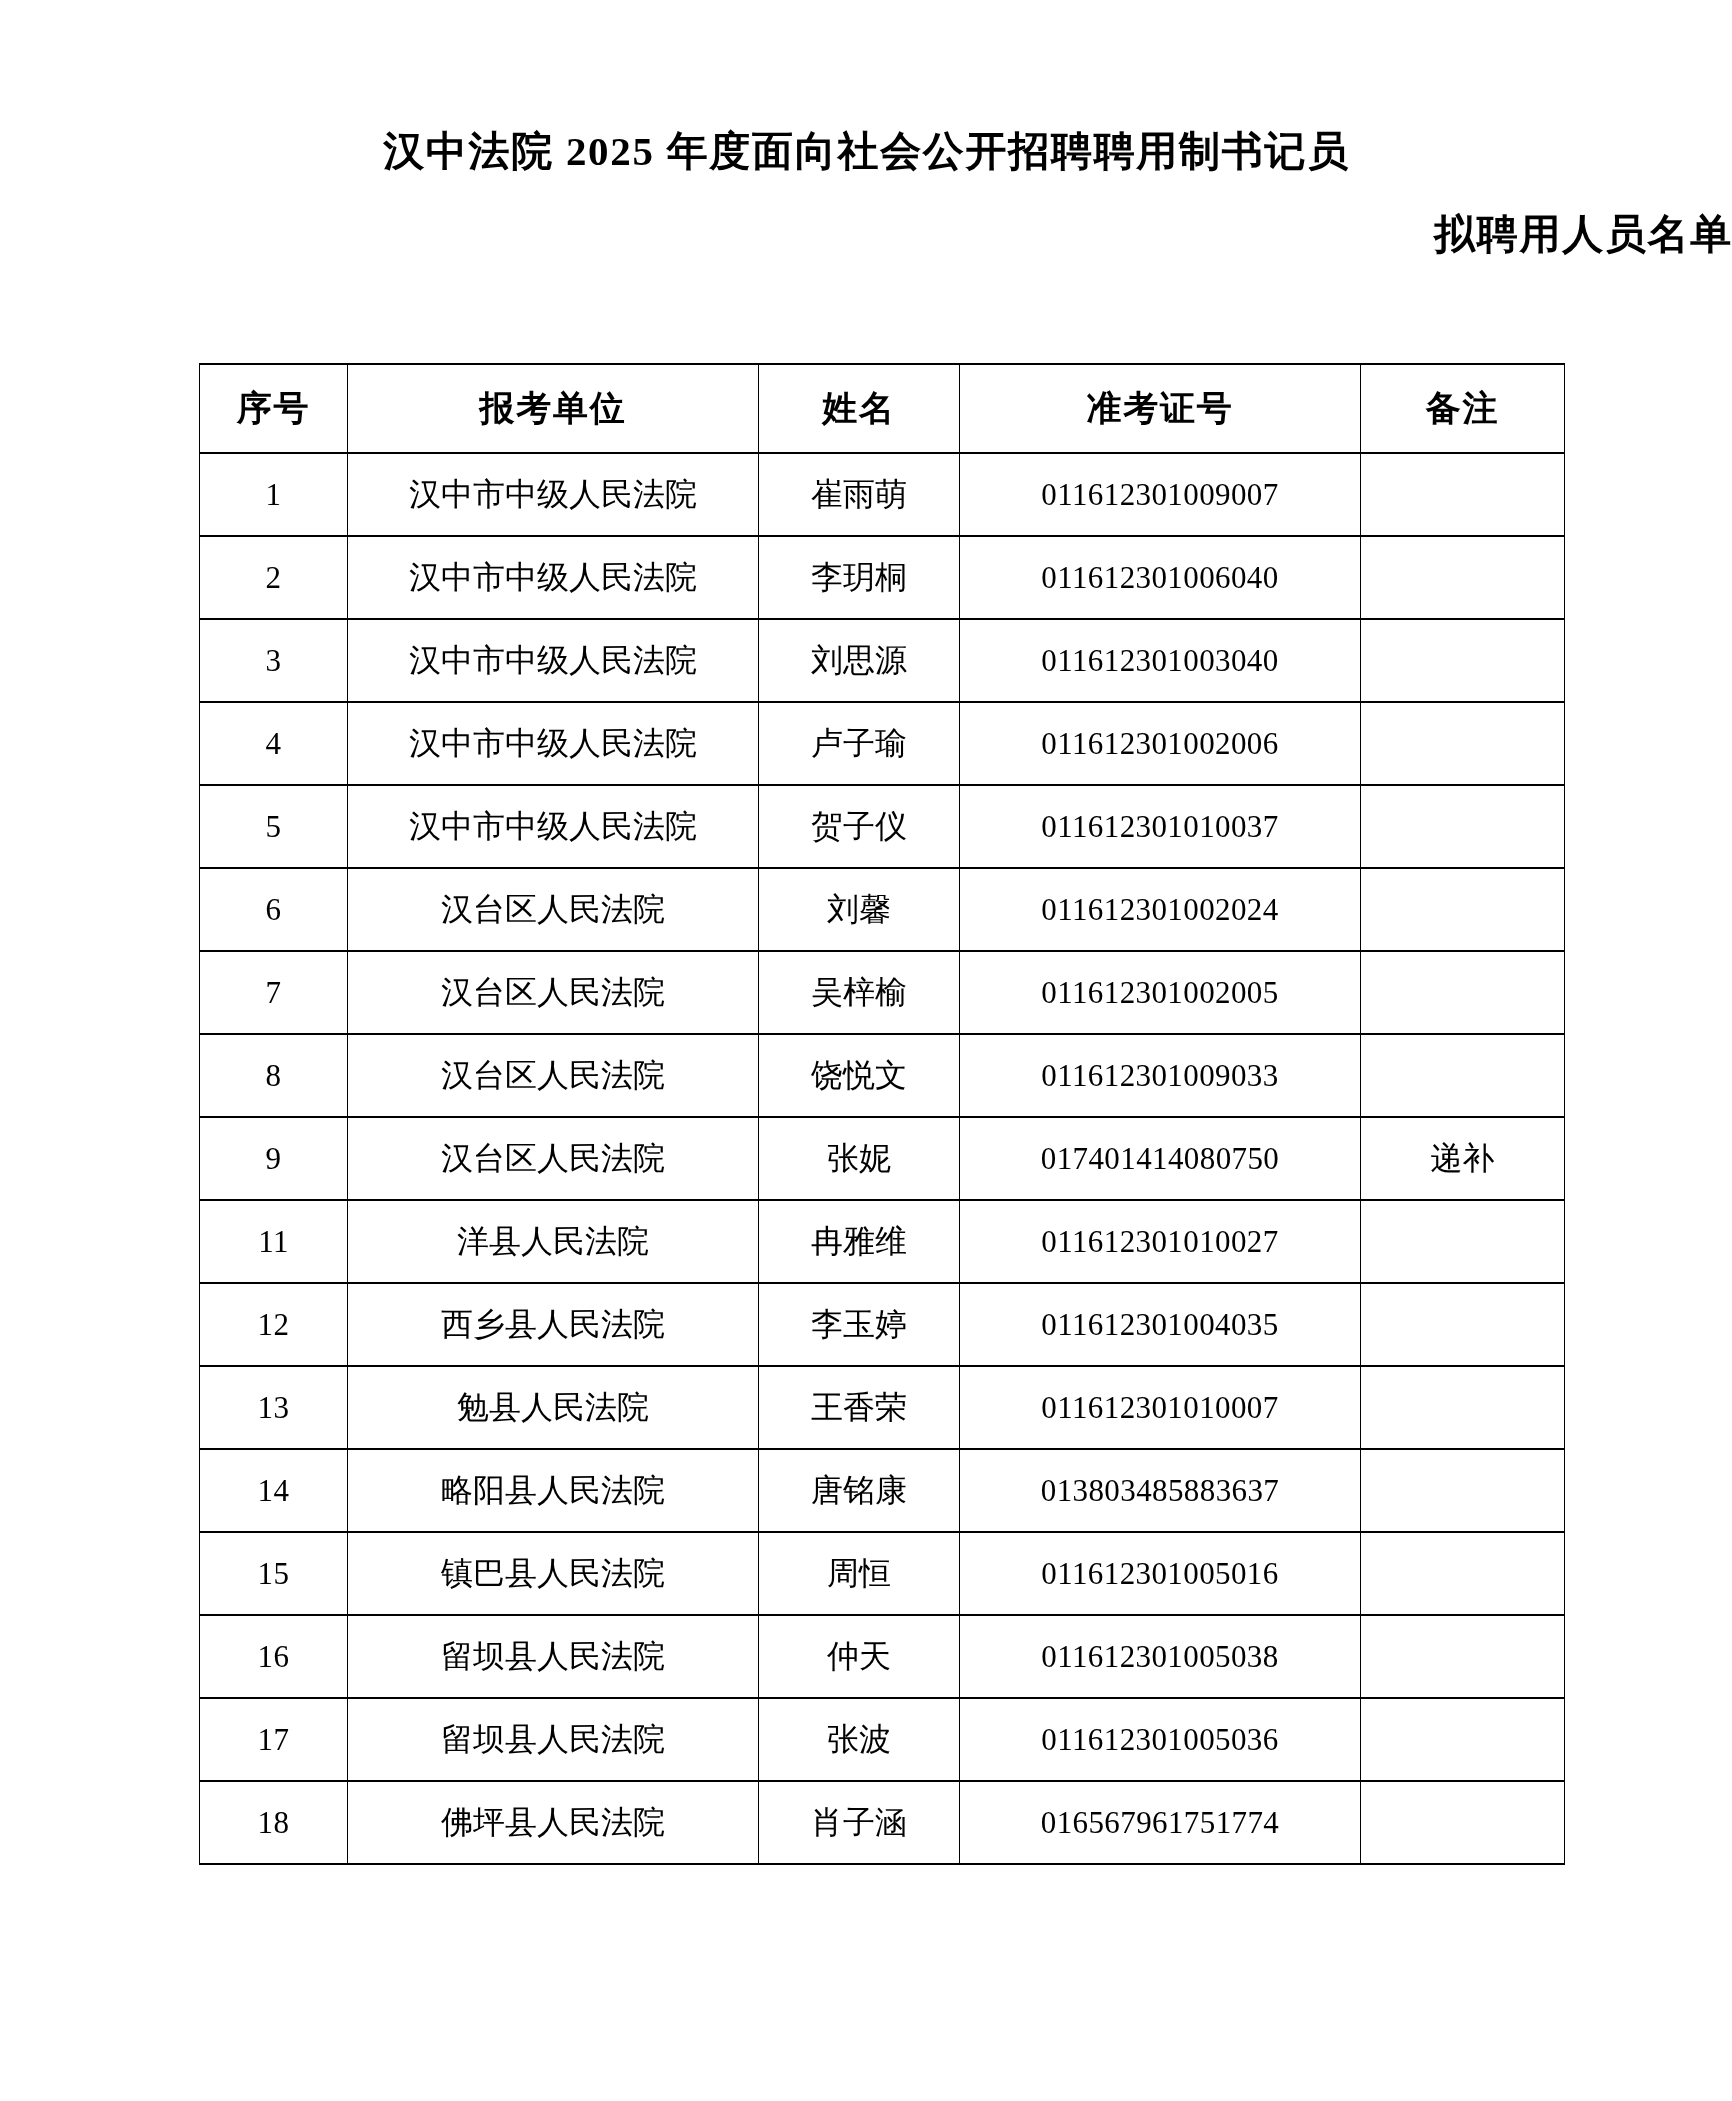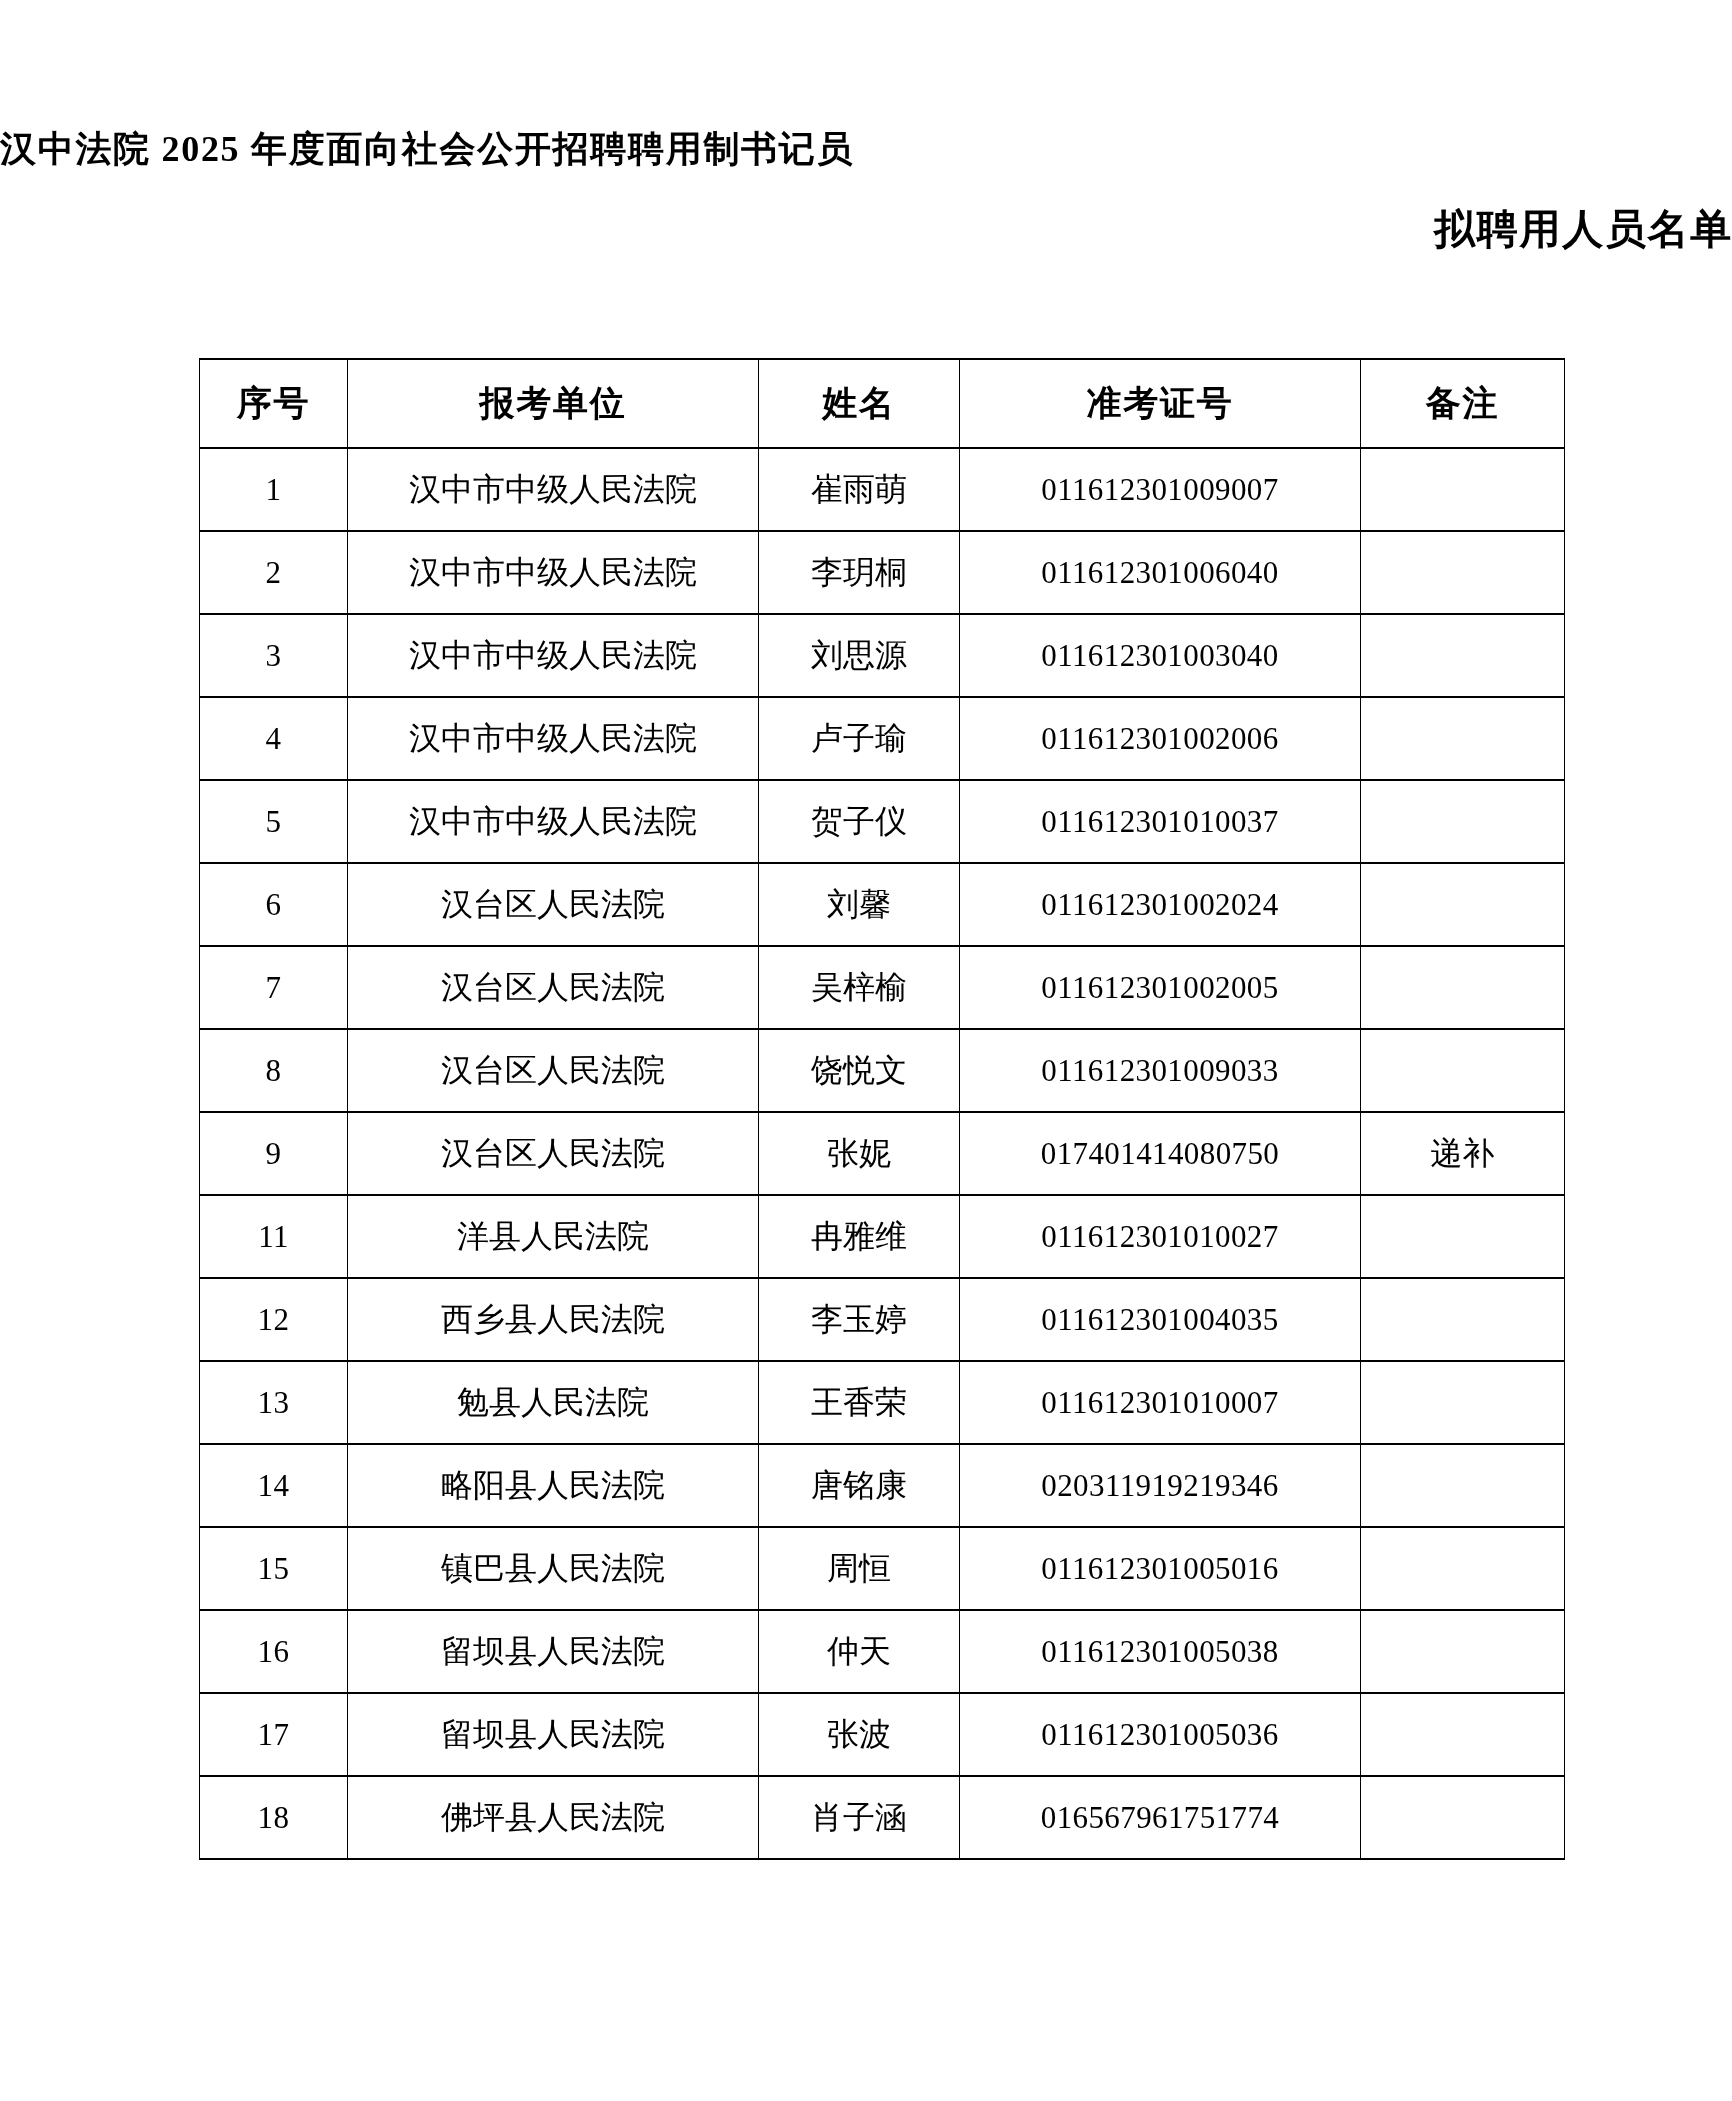--- a/index.html
+++ b/index.html
@@ -11,22 +11,22 @@
     height: 2101px;
     background: #ffffff;
     color: #000000;
     font-family: "Liberation Serif", "DejaVu Serif", serif;
     position: relative;
     overflow: hidden;
   }
   .doc-title-1 {
     margin: 0;
     padding-top: 131px;
-    text-align: left;
-    font-size: 36px;
+    text-align: center;
+    font-size: 41px;
     line-height: 1.0;
     font-weight: 700;
     letter-spacing: 1.7px;
   }
   .doc-title-2 {
     margin: 42px 0 0 0;
     text-align: right;
     font-size: 41px;
     line-height: 1.0;
     font-weight: 700;
@@ -178,21 +178,21 @@
           <td class="col-index">13</td>
           <td class="col-unit">勉县人民法院</td>
           <td class="col-name">王香荣</td>
           <td class="col-ticket">011612301010007</td>
           <td class="col-note"></td>
         </tr>
         <tr>
           <td class="col-index">14</td>
           <td class="col-unit">略阳县人民法院</td>
           <td class="col-name">唐铭康</td>
-          <td class="col-ticket">020311919219346</td>
+          <td class="col-ticket">013803485883637</td>
           <td class="col-note"></td>
         </tr>
         <tr>
           <td class="col-index">15</td>
           <td class="col-unit">镇巴县人民法院</td>
           <td class="col-name">周恒</td>
           <td class="col-ticket">011612301005016</td>
           <td class="col-note"></td>
         </tr>
         <tr>

